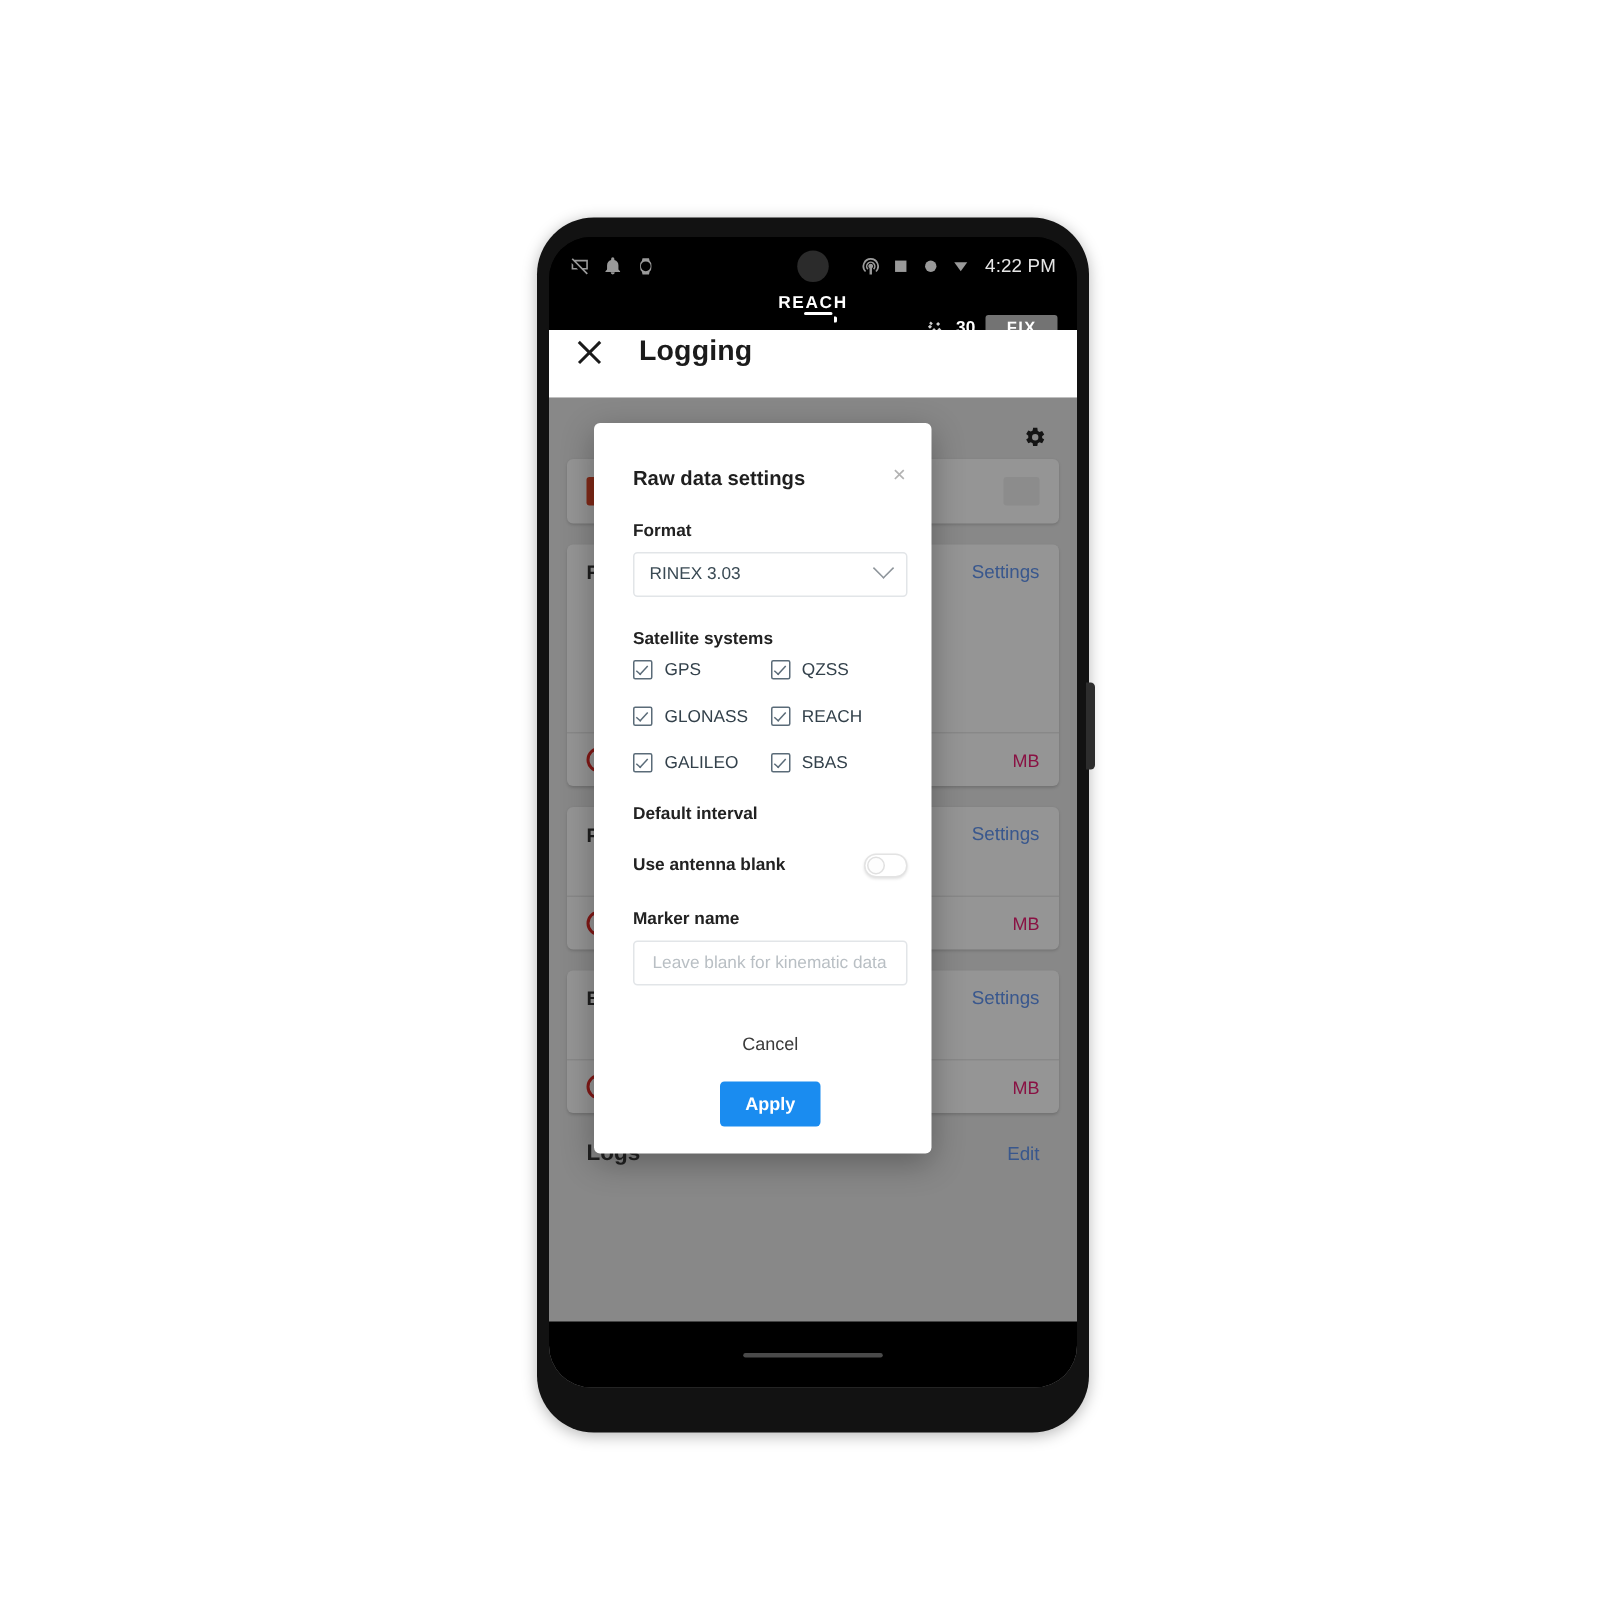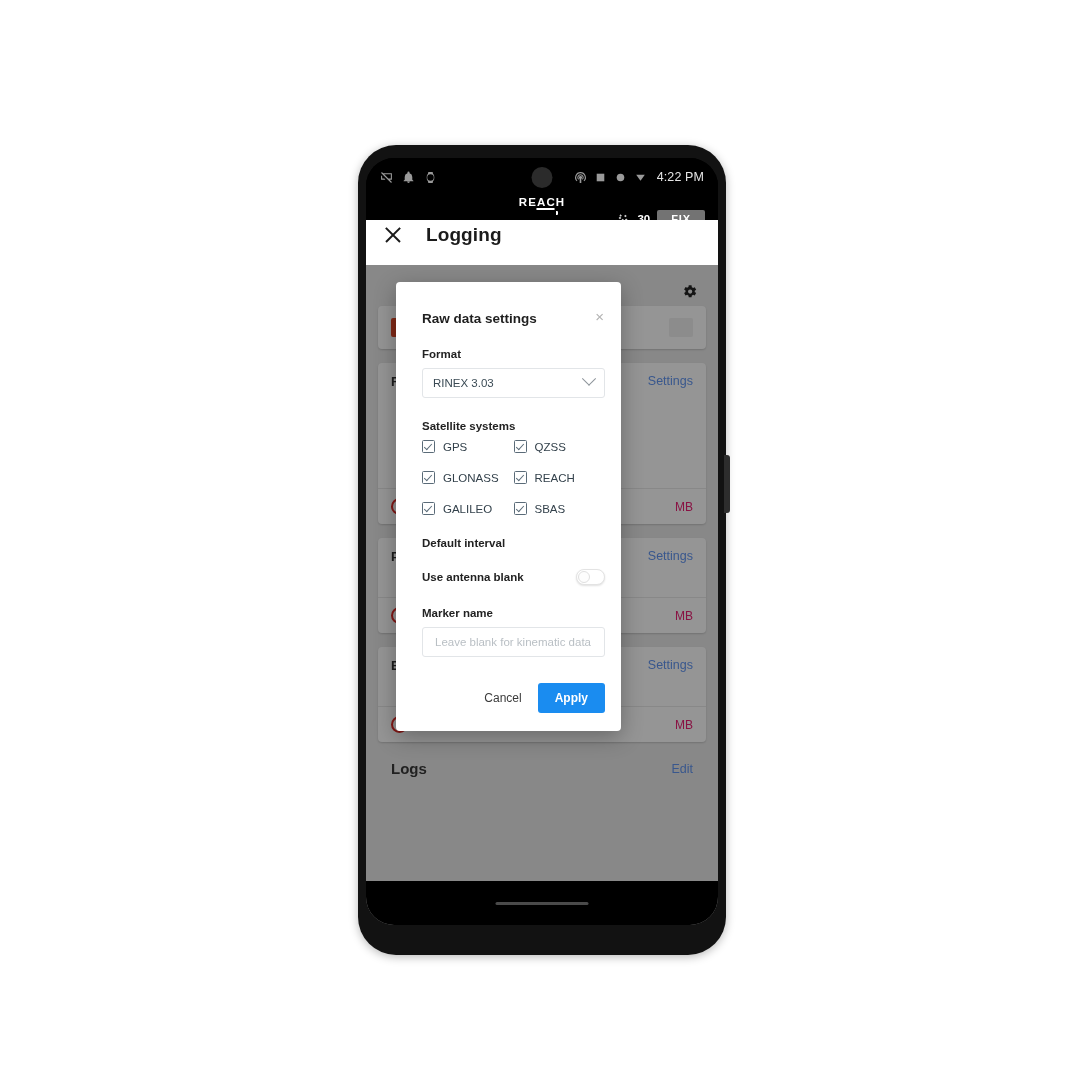--- a/index.html
+++ b/index.html
@@ -479,20 +479,21 @@
     color: #3a4a54;
     background: transparent;
   }
   .text-input input::placeholder { color: #b9bfc4; }
   .dlg-foot {
     display: flex;
     align-items: center;
     justify-content: flex-end;
     gap: 12px;
     padding: 26px 16px 18px 26px;
+    flex-direction: column;
   }
   .btn-cancel {
     font-size: 12px;
     color: #3b3b3b;
     background: transparent;
     border: none;
     padding: 6px 4px;
     font-family: "Liberation Sans", sans-serif;
   }
   .btn-apply {

